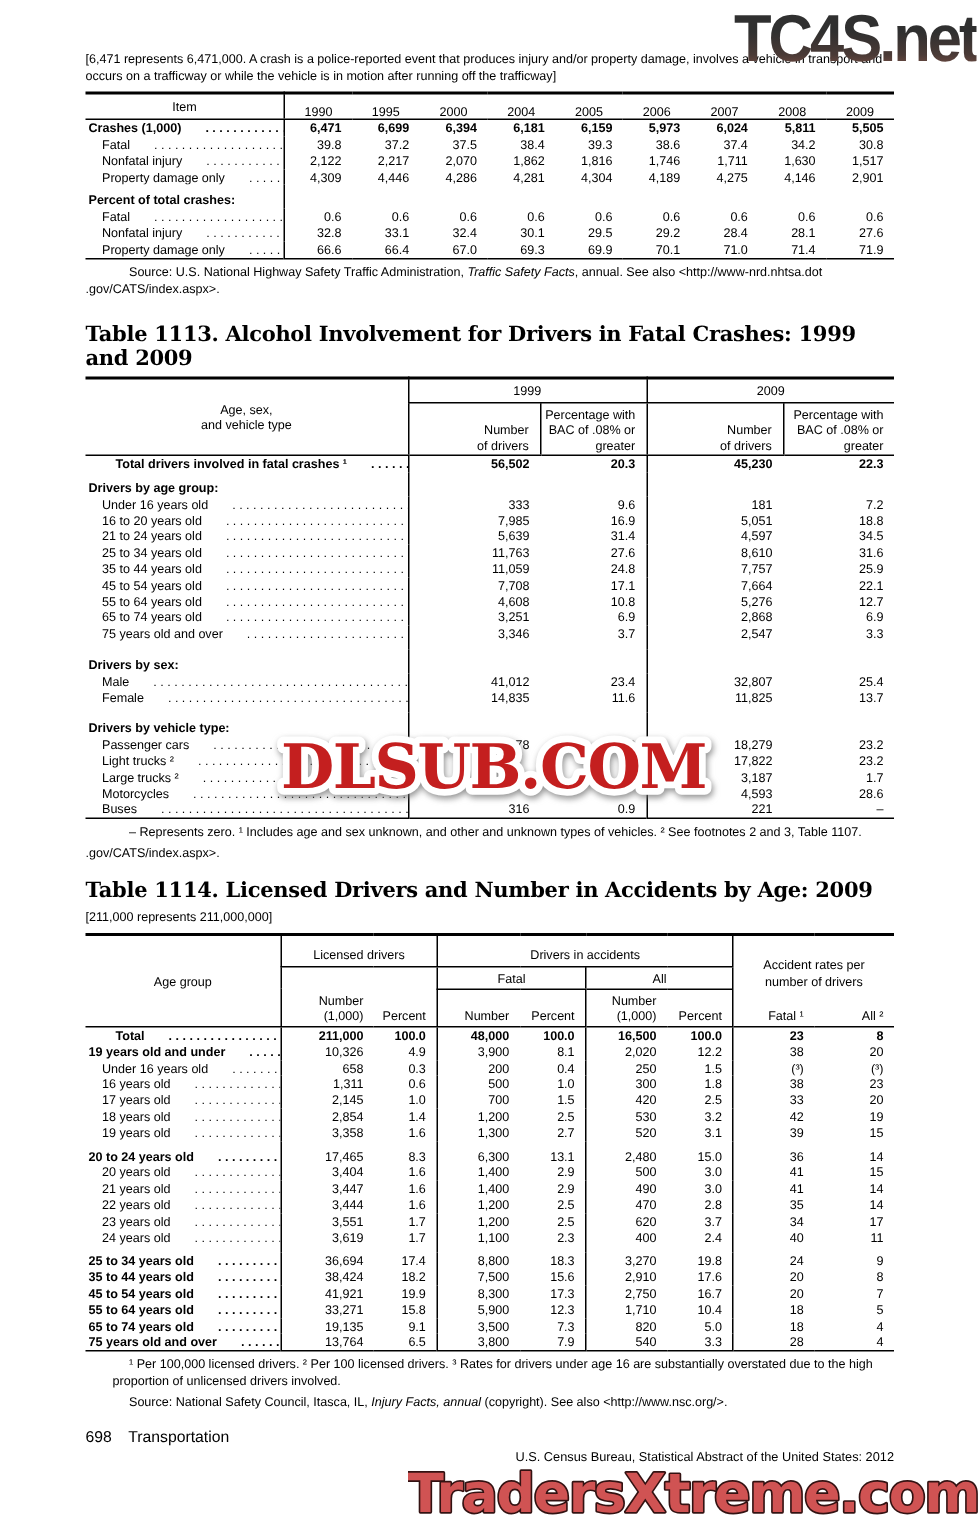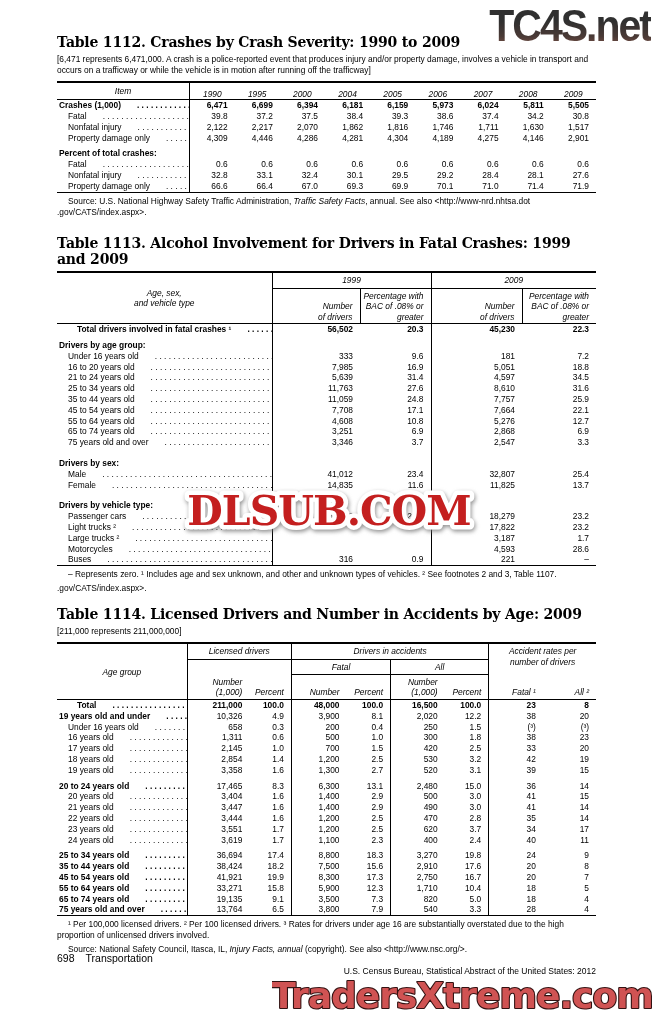--- a/index.html
+++ b/index.html
@@ -4,28 +4,28 @@
 <style>
   html,body{margin:0;padding:0;}
   body{width:652px;height:1024px;background:#fff;position:relative;overflow:hidden;
        font-family:"Liberation Sans",sans-serif;color:#000;}
   .content{position:absolute;left:57px;top:34px;width:539px;}
 
   .tbl-title{font-family:"DejaVu Serif",serif;font-weight:bold;font-size:14px;
              letter-spacing:-0.2px;margin:0 0 4px 0;}
   .note{font-size:8.4px;line-height:1.32;margin:0 0 5px 0;}
   .src,.fn{font-size:8.4px;line-height:1.32;margin-top:3px;}
-  .src .l1,.fn .l1{text-indent:11px;}
+  .src .l1,.fn .l1{text-indent:11px;margin-left:18px;}
   .src .l2{text-indent:0;}
 
   table.t{border-collapse:collapse;table-layout:fixed;width:100%;
           border-top:2px solid #000;border-bottom:1.5px solid #000;margin:0;}
   .t th,.t td{font-family:"Liberation Sans",sans-serif;font-size:8.4px;
               padding:0;vertical-align:bottom;}
-  .t th{font-weight:normal;font-style:italic;}
+  .t th{font-weight:normal;}
   .t thead th{vertical-align:bottom;text-align:center;}
   .t .pre{white-space:pre-line;}
   .t .mid{vertical-align:middle;}
   .t td{height:10.8px;line-height:10.8px;white-space:nowrap;overflow:hidden;}
   .t td.num{text-align:right;padding-right:7px;}
   .t .bl{border-left:1px solid #000;}
   .t .blh{border-left:1px solid #000;}
   .t .grp{border-bottom:1px solid #000;line-height:15px;}
   .t .hdr-bot th{border-bottom:1.5px solid #000;}
   .t .subh{text-align:right;padding-right:7px;padding-top:2px;padding-bottom:1px;line-height:1.25;}
@@ -54,21 +54,20 @@
           background:linear-gradient(180deg,#303030 40%,#4a3a36 70%,#86564a 95%);
           -webkit-background-clip:text;background-clip:text;color:transparent;}
   .wm-mid{position:absolute;left:176px;top:481px;filter:drop-shadow(1px 2px 2px rgba(110,110,110,0.75));}
   .wm-bot{position:absolute;left:272px;top:968px;}
 </style>
 </head>
 <body>
 
 <div class="content">
 
-  <div class="tbl-title">Table 1112. Crashes by Crash Severity: 1990 to 2009</div>
   <div class="note">[6,471 represents 6,471,000. A crash is a police-reported event that produces injury and/or property damage, involves a vehicle in transport and occurs on a trafficway or while the vehicle is in motion after running off the trafficway]</div>
 
   <table class="t" id="t1112">
     <colgroup>
       <col style="width:132px">
         <col style="width:45px">
         <col style="width:45px">
         <col style="width:45px">
       <col style="width:45px">
         <col style="width:45px">
@@ -492,21 +491,21 @@
         <col style="width:54px">
         <col style="width:44px">
         <col style="width:54px">
         <col style="width:53px">
     </colgroup>
     <thead>
       <tr>
         <th class="stub-h mid" rowspan="3" style="border-bottom:1.5px solid #000">Age group</th>
         <th class="grp bl" colspan="2">Licensed drivers</th>
         <th class="grp bl" colspan="4">Drivers in accidents</th>
-        <th class="bl pre" colspan="2" rowspan="2" style="vertical-align:top;padding-top:2px;line-height:1.25">Accident rates per
+        <th class="bl pre" colspan="2" rowspan="2" style="vertical-align:top;padding-top:14px;line-height:1.25">Accident rates per
 number of drivers</th>
       </tr>
       <tr>
         <th class="bl" colspan="2" style="height:14px"></th>
         <th class="grp bl" colspan="2" style="line-height:13px">Fatal</th>
         <th class="grp bl" colspan="2" style="line-height:13px">All</th>
       </tr>
       <tr class="hdr-bot">
         <th class="subh bl pre">Number
 (1,000)</th>

